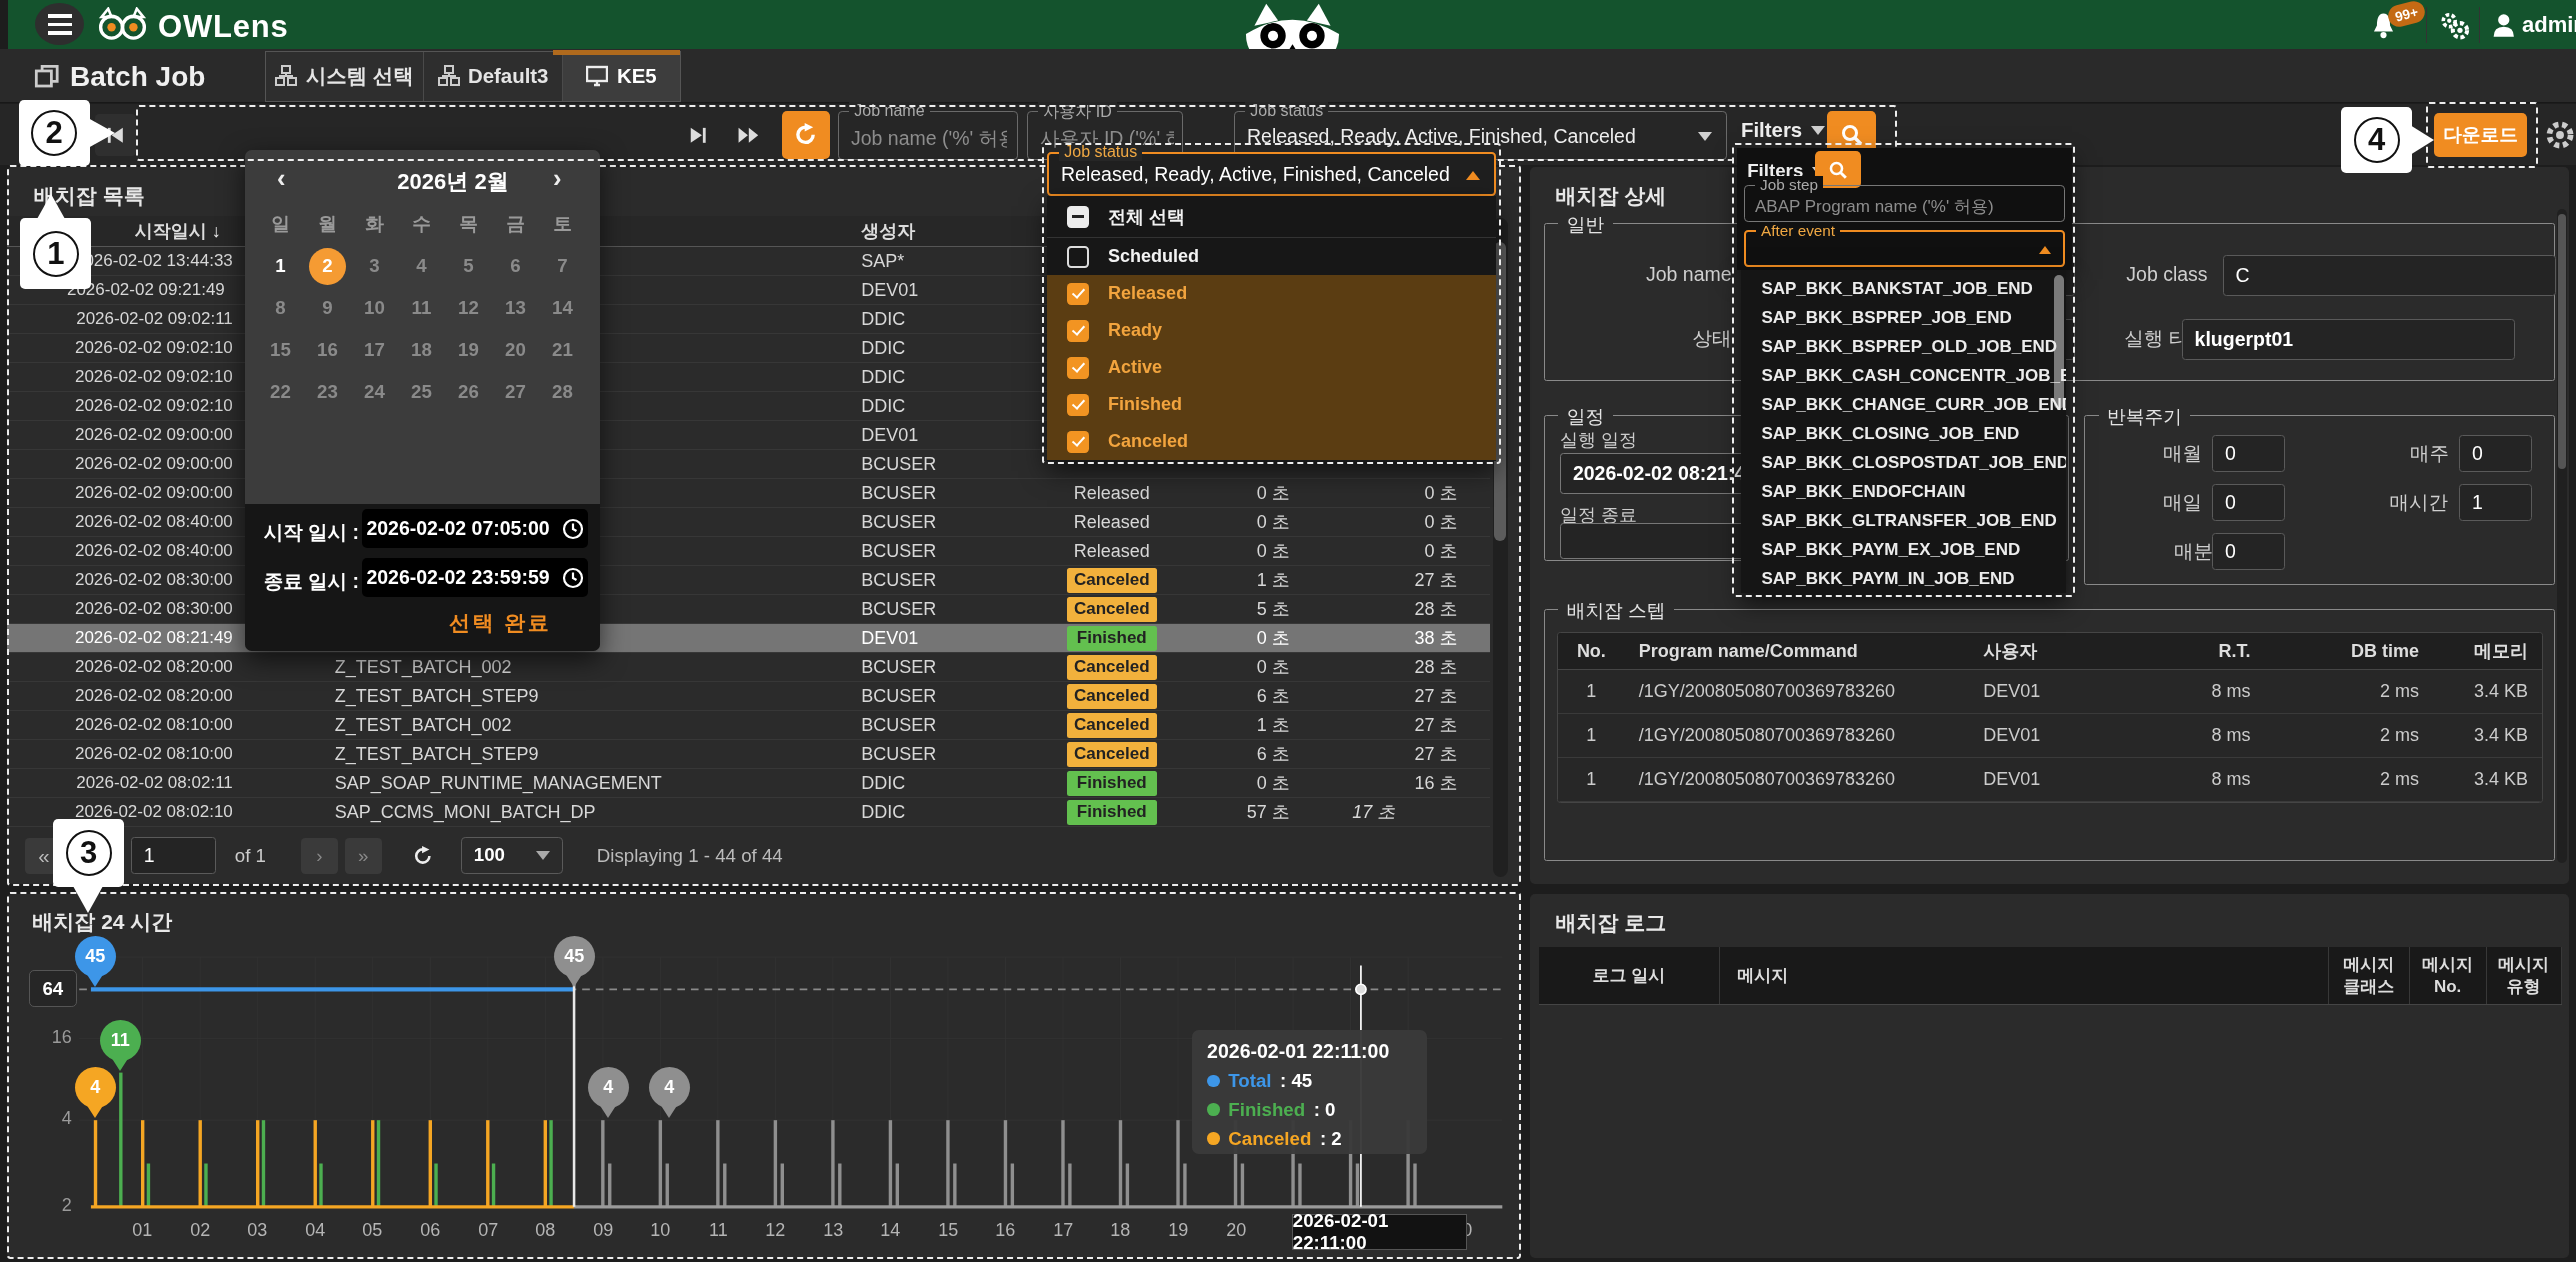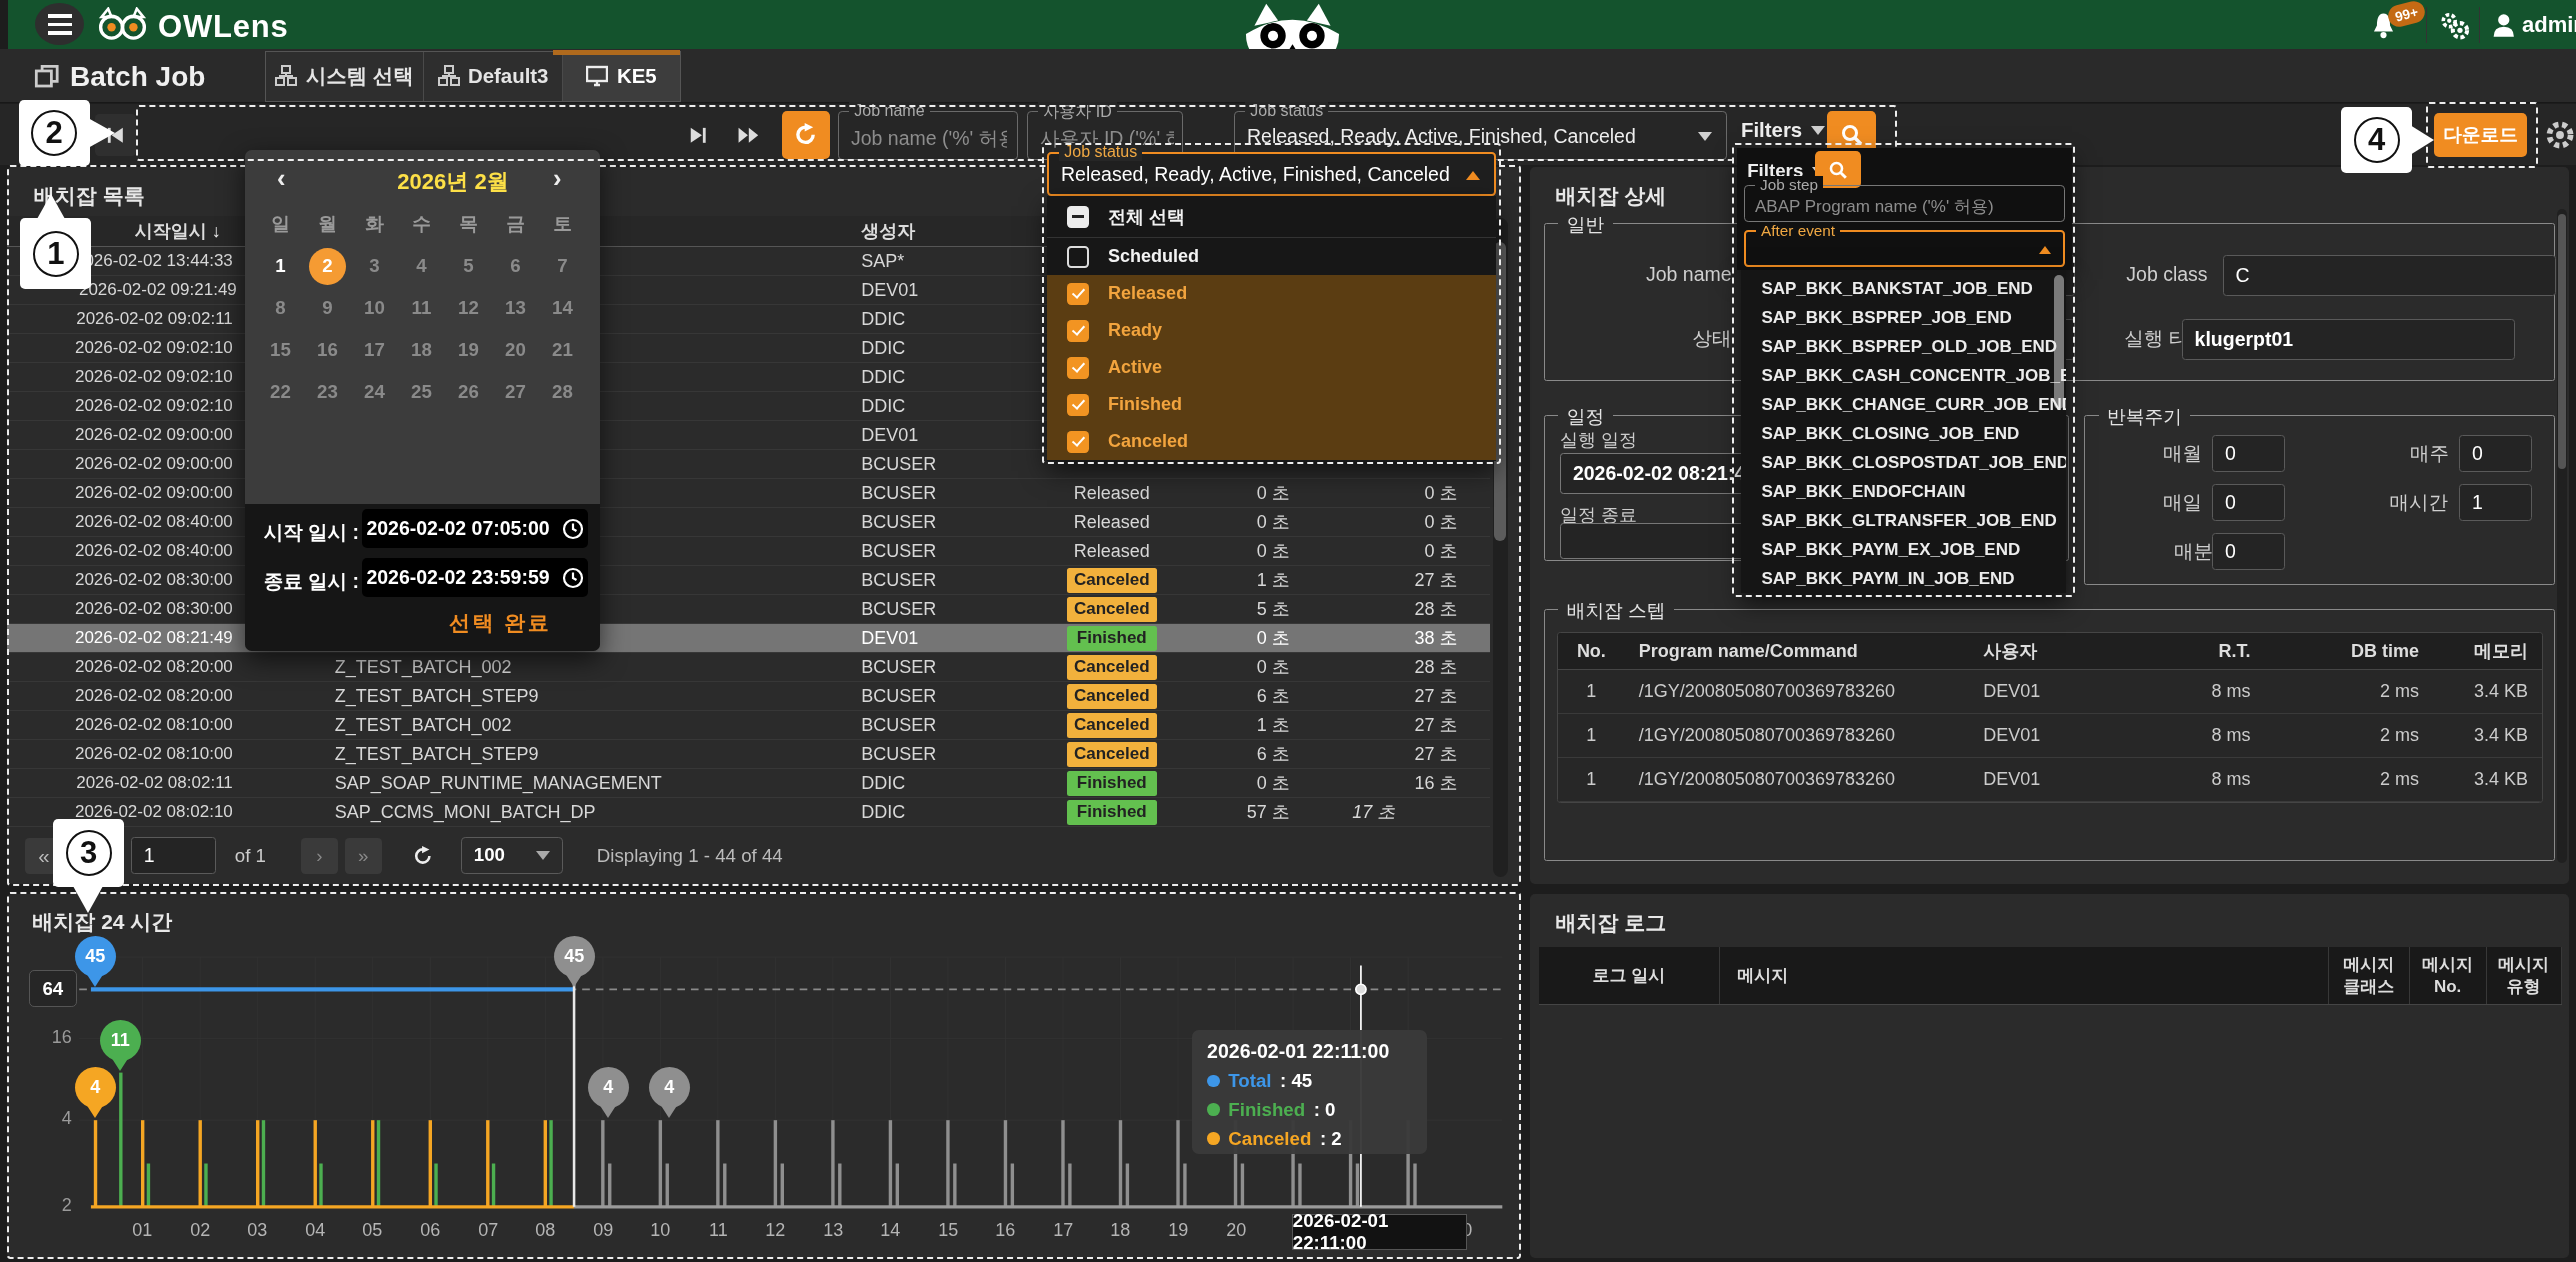--- a/index.html
+++ b/index.html
@@ -193,21 +193,21 @@
     <div class="abs" id="job-rows" style="left:0;top:80px;width:1483px;">
         <div style="display: flex; align-items: center; height: 29px; border-bottom: 0.8px solid rgb(55, 55, 55); font-size: 18px; color: rgb(216, 216, 216);">
           <div style="width: 238px; text-align: right; padding-right: 12px; white-space: nowrap; font-size: 17px;">2026-02-02 13:44:33</div>
           <div style="width: 608px; padding-left: 90px; white-space: nowrap; overflow: hidden;"></div>
           <div style="width: 157px; padding-left: 8.5px; white-space: nowrap;">SAP*</div>
           <div style="width: 204px; text-align: center;"></div>
           <div style="width: 76px; text-align: right; white-space: nowrap;"></div>
           <div style="width: 183px; text-align: right; padding-right: 15.3px; white-space: nowrap;"></div>
         </div>
         <div style="display: flex; align-items: center; height: 29px; border-bottom: 0.8px solid rgb(55, 55, 55); font-size: 18px; color: rgb(216, 216, 216);">
-          <div style="width: 238px; text-align: right; padding-right: 8px; white-space: nowrap; font-size: 17px;">2026-02-02 09:21:49</div>
+          <div style="width: 238px; text-align: right; padding-right: 20px; white-space: nowrap; font-size: 17px;">2026-02-02 09:21:49</div>
           <div style="width: 608px; padding-left: 90px; white-space: nowrap; overflow: hidden;"></div>
           <div style="width: 157px; padding-left: 8.5px; white-space: nowrap;">DEV01</div>
           <div style="width: 204px; text-align: center;"></div>
           <div style="width: 76px; text-align: right; white-space: nowrap;"></div>
           <div style="width: 183px; text-align: right; padding-right: 15.3px; white-space: nowrap;"></div>
         </div>
         <div style="display: flex; align-items: center; height: 29px; border-bottom: 0.8px solid rgb(55, 55, 55); font-size: 18px; color: rgb(216, 216, 216);">
           <div style="width: 238px; text-align: right; padding-right: 12px; white-space: nowrap; font-size: 17px;">2026-02-02 09:02:11</div>
           <div style="width: 608px; padding-left: 90px; white-space: nowrap; overflow: hidden;"></div>
           <div style="width: 157px; padding-left: 8.5px; white-space: nowrap;">DDIC</div>
@@ -615,21 +615,21 @@
         <div style="width: 81px; display: flex; align-items: center; justify-content: center; text-align: center; padding: 0px 5.1px; border-right: 0.8px solid rgb(56, 56, 56); line-height: 1.25;">메시지 클래스</div>
         <div style="width: 77px; display: flex; align-items: center; justify-content: center; text-align: center; padding: 0px 5.1px; border-right: 0.8px solid rgb(56, 56, 56); line-height: 1.25;">메시지 No.</div>
         <div style="width: 75px; display: flex; align-items: center; justify-content: center; text-align: center; padding: 0px 5.1px; border-right: 0.8px solid rgb(56, 56, 56); line-height: 1.25;">메시지 유형</div>
       </div>
   </div>
 
   <div class="abs" style="left:245px;top:150px;width:355px;height:501px;z-index:39;border-radius:6.8px;box-shadow:0 8.5px 25.5px rgba(0,0,0,.6);overflow:hidden;">
     <div style="position:absolute;inset:0;background:#3c3c3c;"></div>
     <div style="position:absolute;left:0;top:354px;width:355px;height:148px;background:#161616;"></div>
     <div class="abs" style="left:32px;top:13.6px;font-size:25.5px;font-weight:bold;color:#eee;">‹</div>
-    <div class="abs" style="left:0;top:17px;width:416px;text-align:center;font-size:22px;font-weight:bold;color:#fde047;">2026년 2월</div>
+    <div class="abs" style="left:0;top:17px;width:416px;text-align:center;font-size:22px;font-weight:bold;color:#ffffff;">2026년 2월</div>
     <div class="abs" style="left:308px;top:13.6px;font-size:25.5px;font-weight:bold;color:#eee;">›</div>
     <div class="abs" id="cal-weekdays" style="left:12px;top:61px;width:331px;display:flex;">
         <div style="width: 47px; text-align: center; font-size: 18.7px; font-weight: bold; color: rgb(154, 154, 154);">일</div>
         <div style="width: 47px; text-align: center; font-size: 18.7px; font-weight: bold; color: rgb(154, 154, 154);">월</div>
         <div style="width: 47px; text-align: center; font-size: 18.7px; font-weight: bold; color: rgb(154, 154, 154);">화</div>
         <div style="width: 47px; text-align: center; font-size: 18.7px; font-weight: bold; color: rgb(154, 154, 154);">수</div>
         <div style="width: 47px; text-align: center; font-size: 18.7px; font-weight: bold; color: rgb(154, 154, 154);">목</div>
         <div style="width: 47px; text-align: center; font-size: 18.7px; font-weight: bold; color: rgb(154, 154, 154);">금</div>
         <div style="width: 47px; text-align: center; font-size: 18.7px; font-weight: bold; color: rgb(154, 154, 154);">토</div>
       </div>

